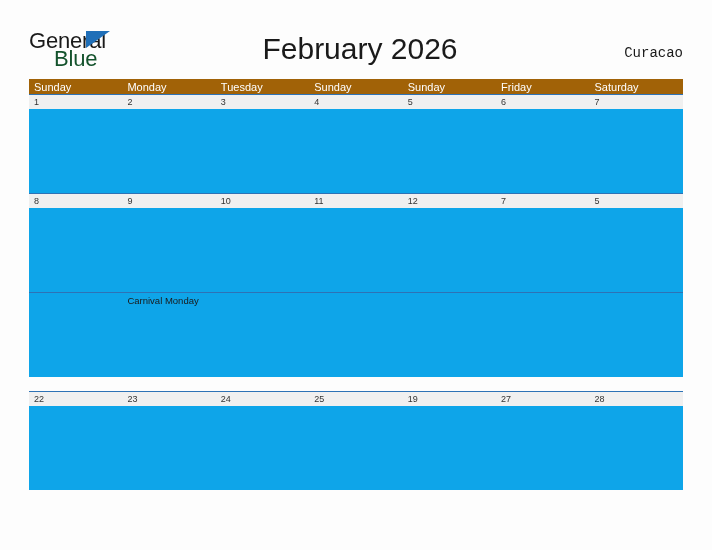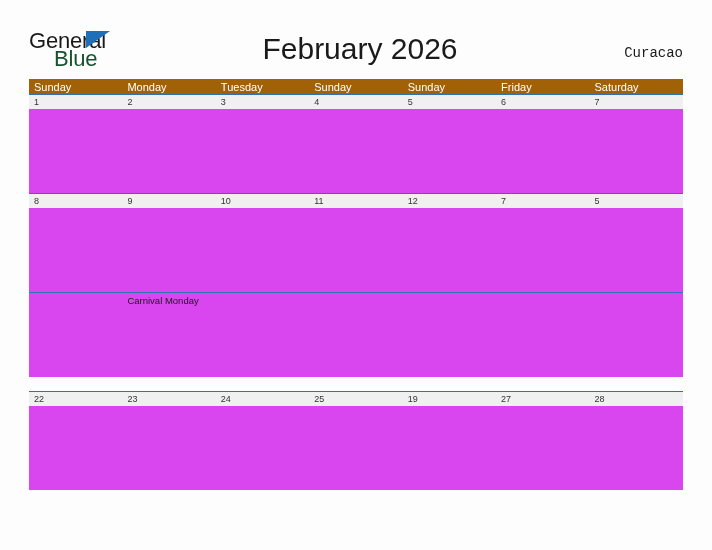--- a/index.html
+++ b/index.html
@@ -120,21 +120,21 @@
     line-height: 14px;
     color: #333333;
     padding-left: 5px;
     box-sizing: border-box;
     font-family: "Liberation Sans", sans-serif;
   }
 
   .event-band {
     display: flex;
     height: 84px;
-    background: #d946ef;
+    background: #0ea5e9;
   }
   .event-cell {
     flex: 1 1 0;
     padding: 2px 4px 0 5px;
     box-sizing: border-box;
   }
   .event-text {
     font-size: 9.5px;
     line-height: 12px;
     color: #1a1a1a;

